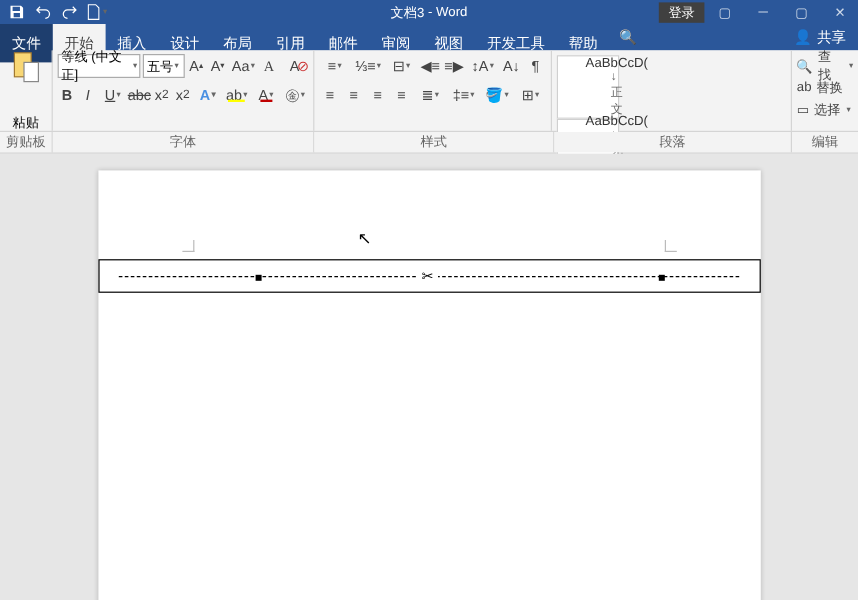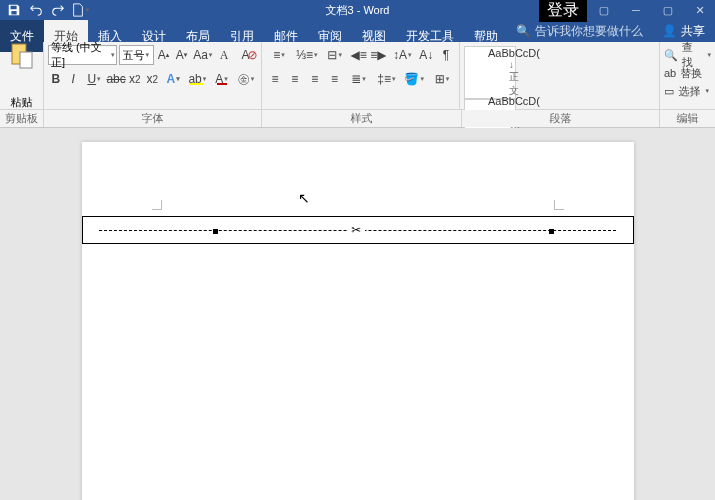--- a/index.html
+++ b/index.html
@@ -4,21 +4,21 @@
 <style>
 * { box-sizing: border-box; margin: 0; padding: 0; font-family: "Microsoft YaHei", "Segoe UI", sans-serif; }
 body { background: #e6e6e6; width: 715px; height: 500px; overflow: hidden; font-size: 12px; }
 
 .titlebar { background: #2b579a; height: 20px; display: flex; align-items: center; color: #fff; font-size: 11px; position: relative; }
 .qat { display: flex; align-items: center; gap: 2px; padding-left: 4px; }
 .qat-btn { width: 20px; height: 18px; display: flex; align-items: center; justify-content: center; color: #fff; }
 .qat-btn svg { width: 14px; height: 14px; }
 .title-center { position: absolute; left: 50%; transform: translateX(-50%); display: flex; align-items: center; }
 .title-right { margin-left: auto; display: flex; align-items: center; gap: 2px; }
-.login-btn { background: #000000; padding: 1px 8px; font-size: 16px; }
+.login-btn { background: #404040; padding: 1px 8px; font-size: 11px; }
 .win-btn { width: 30px; height: 20px; display: flex; align-items: center; justify-content: center; color: #cdd8e8; }
 
 .menubar { background: #2b579a; height: 22px; display: flex; align-items: stretch; color: #fff; }
 .menu-item { padding: 16px 10px; display: flex; align-items: center; font-size: 12px; cursor: pointer; }
 .menu-item.file { background: #1e3e6e; }
 .menu-item.active { background: #f3f3f3; color: #404040; }
 .search-box { display: flex; align-items: center; margin-left: 8px; color: #cdd8e8; }
 .share { margin-left: auto; padding: 0 10px; display: flex; align-items: center; gap: 4px; }
 
 .ribbon { background: #f3f3f3; height: 68px; display: flex; border-bottom: 1px solid #d4d4d4; }
@@ -115,21 +115,20 @@
   <div class="menu-item">设计</div>
   <div class="menu-item">布局</div>
   <div class="menu-item">引用</div>
   <div class="menu-item">邮件</div>
   <div class="menu-item">审阅</div>
   <div class="menu-item">视图</div>
   <div class="menu-item">开发工具</div>
   <div class="menu-item">帮助</div>
   <div class="search-box">
     <span>🔍</span>
-    <span style="margin-left:4px;">告诉我你想要做什么</span>
   </div>
   <div class="share">
     <span>👤</span>
     <span>共享</span>
   </div>
 </div>
 
 <div class="ribbon">
 
   <div class="ribbon-group clipboard-group">

